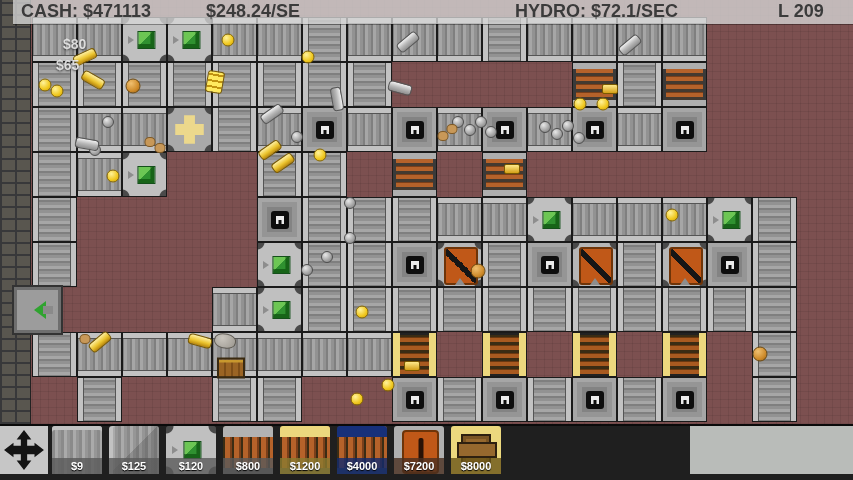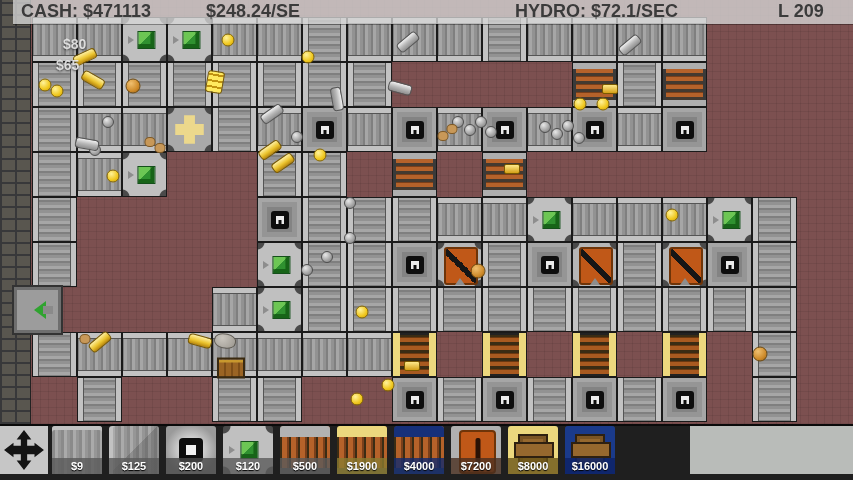--- a/index.html
+++ b/index.html
@@ -406,46 +406,39 @@
     <div id="cells">
         <div class="cell">
           <div class="ico ico-belt"></div>
           <div class="price" style="background:#5a5a5acc">$9</div>
         </div>
         <div class="cell">
           <div class="ico ico-corner"></div>
           <div class="price" style="background:#5a5a5acc">$125</div>
         </div>
         <div class="cell">
-          <div class="ico ico-wall">
-            <div class="w-ring"></div>
-            <div class="w-core"></div>
-          </div>
-          <div class="price" style="background:#4a4a4acc">$200</div>
-        </div>
-        <div class="cell">
           <div class="ico corner-tile">
             <span class="g-arrow"></span>
             <div class="g-cube"></div>
           </div>
           <div class="price" style="background:#5a5a5acc">$120</div>
         </div>
         <div class="cell">
           <div class="ico ico-smelt">
             <div class="cap" style="background:#b2b2b2"></div>
             <div class="capb"></div>
           </div>
-          <div class="price" style="background:#5a5a5acc">$500</div>
+          <div class="price" style="background:#5a5a5acc">$800</div>
         </div>
         <div class="cell">
           <div class="ico ico-smelt">
             <div class="cap" style="background:#ecd87e"></div>
             <div class="capb"></div>
           </div>
-          <div class="price" style="background:#8a7a30cc">$1900</div>
+          <div class="price" style="background:#8a7a30cc">$1200</div>
         </div>
         <div class="cell">
           <div class="ico ico-smelt">
             <div class="cap" style="background:#16307a"></div>
             <div class="capb"></div>
           </div>
           <div class="price" style="background:#122a6ecc">$4000</div>
         </div>
         <div class="cell">
           <div class="ico ico-crusher">
@@ -455,25 +448,17 @@
           </div>
           <div class="price" style="background:#4a3020cc">$7200</div>
         </div>
         <div class="cell">
           <div class="ico" style="background:#ecd87e">
             <div class="wh-box">
               <div class="wh-lid"></div>
             </div>
           </div>
           <div class="price" style="background:#6a5518cc">$8000</div>
-        </div>
-        <div class="cell">
-          <div class="ico" style="background:#1a3a8a">
-            <div class="wh-box">
-              <div class="wh-lid"></div>
-            </div>
-          </div>
-          <div class="price" style="background:#0e2468dd">$16000</div>
         </div>
       </div>
     <div id="tb-filler"></div>
   </div>
 </div>
 
 </body></html>

